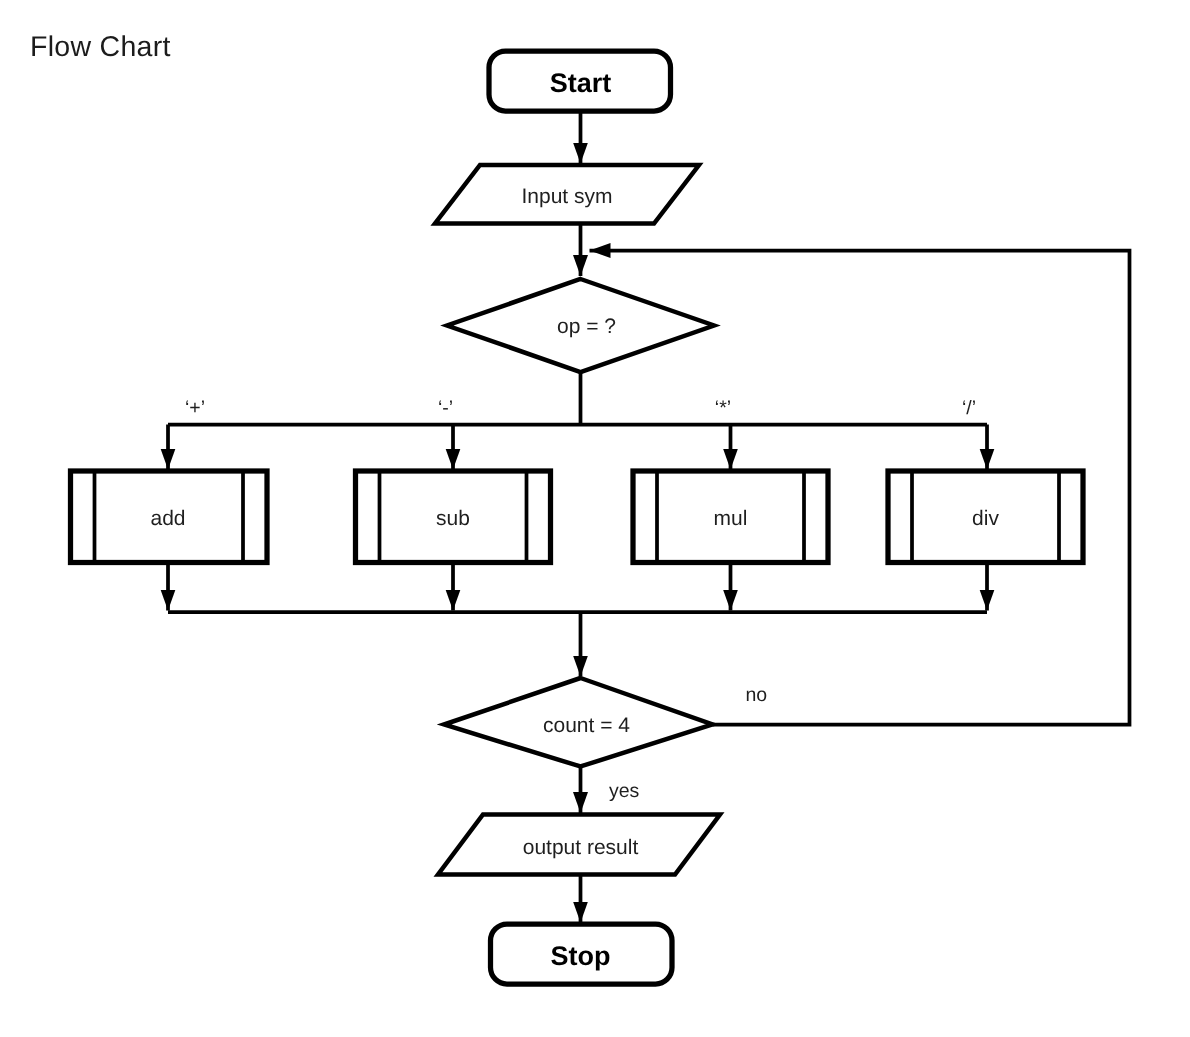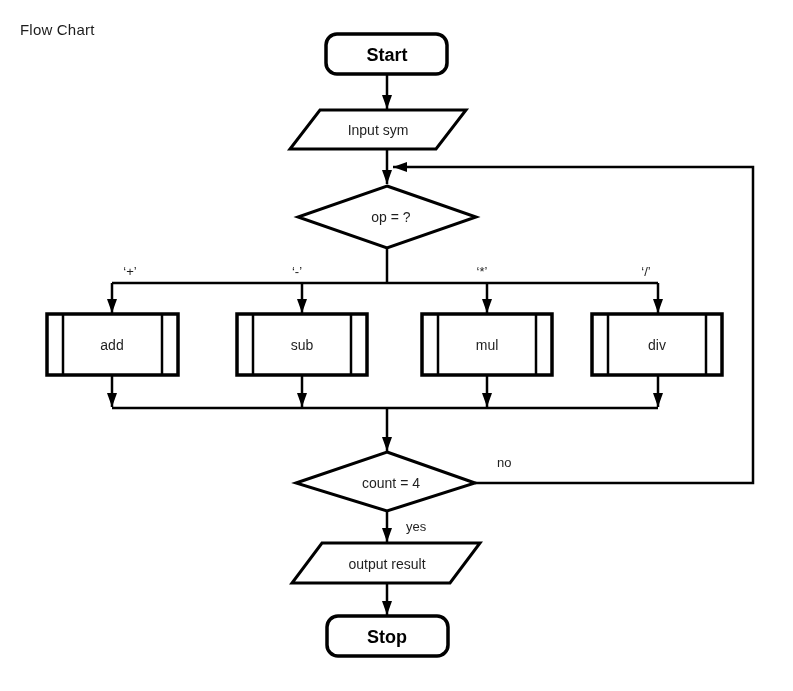--- a/index.html
+++ b/index.html
@@ -12,21 +12,21 @@
     width: 793px;
     height: 691px;
     background: #ffffff;
     font-family: "Liberation Sans", sans-serif;
     overflow: hidden;
   }
   .page-title {
     position: absolute;
     left: 20px;
     top: 21px;
-    font-size: 15px;
+    font-size: 19px;
     color: #1c1c1c;
     letter-spacing: 0.2px;
   }
   svg {
     position: absolute;
     left: 0;
     top: 0;
   }
   .shape {
     fill: #ffffff;

